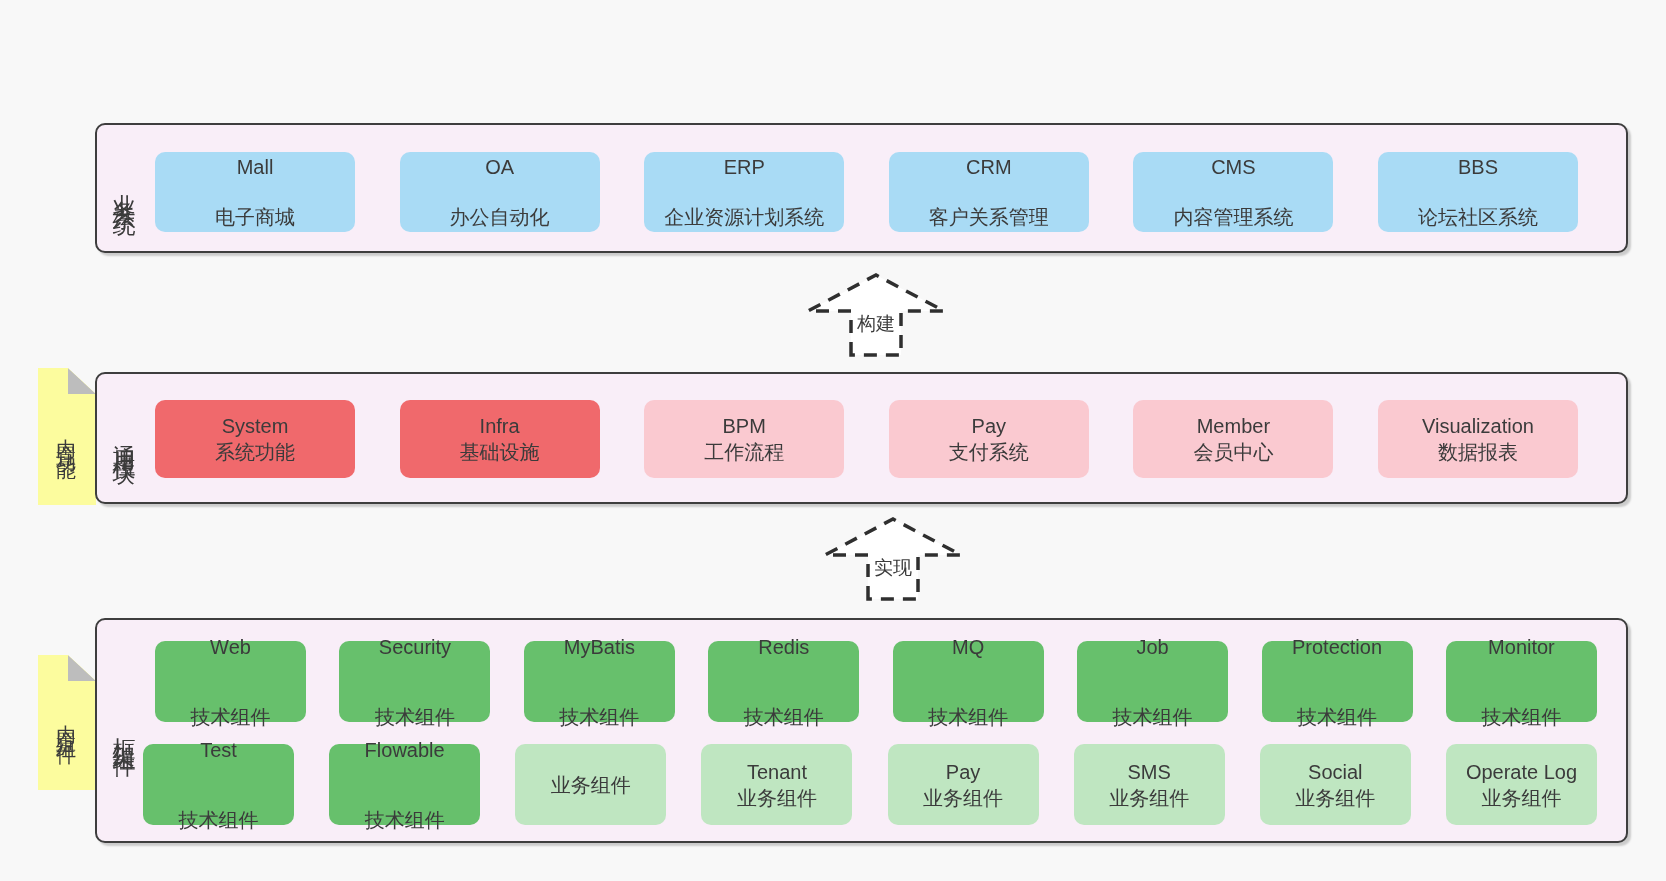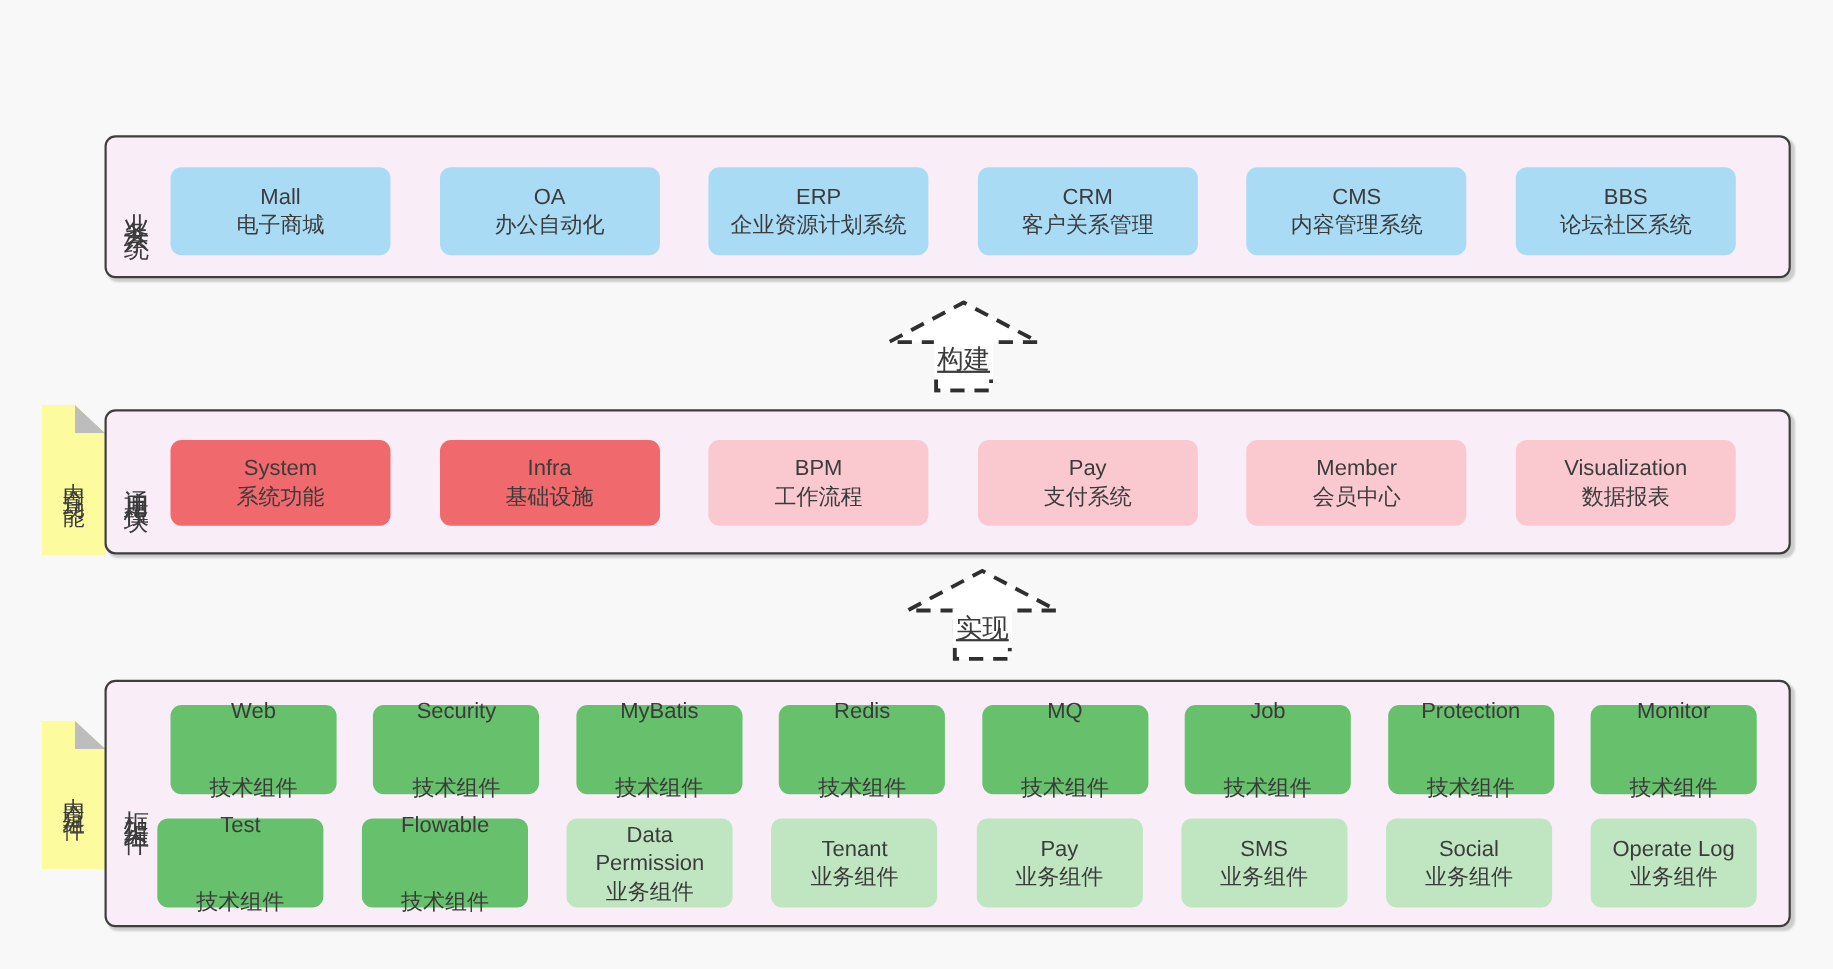--- a/index.html
+++ b/index.html
@@ -41,21 +41,21 @@
     box-sizing:border-box;border-radius:10px;
     display:flex;flex-direction:column;align-items:center;justify-content:center;
     text-align:center;font-size:20px;line-height:26px;
     color:var(--text,#3b3b3b);padding:2px 6px;
   }
   .row-business .box,.row-modules .box{width:200px;}
   .row-business .box{height:80px;}
   .row-modules .box{height:78px;}
   .row-comp1 .box,.row-comp2 .box{width:151px;height:81px;padding:2px 8px;}
 
-  .c-blue{background:var(--blue,#a9dbf5);}
+  .c-blue{background:var(--blue,#a9dbf5);justify-content:space-between;}
   .c-red{background:var(--red,#f0696c);}
   .c-pink{background:var(--pink,#fac9d0);}
   .c-green{background:var(--green,#67c06c);gap:44px;}
   .c-lgreen{background:var(--light-green,#bfe6c1);}
 
   
   .note{
     position:absolute;left:38px;width:58px;z-index:1;
     background:var(--note-yellow,#fcfc9e);
     clip-path:polygon(0 0, calc(100% - 28px) 0, 100% 26px, 100% 100%, 0 100%);
@@ -79,23 +79,22 @@
   .arrow path{
     fill:#ffffff;
     stroke:var(--arrow-stroke,#2f2f2f);
     stroke-width:3.5;stroke-dasharray:13 9;
   }
   #arrow-build{left:806px;top:273px;}
   #arrow-implement{left:823px;top:517px;text-align:right;}
   .arrow-label{
     position:absolute;top:36px;left:50%;transform:translateX(-50%);
     background:var(--arrow-label-bg,#ffffff);
-    font-size:24px;padding:2px 3px;white-space:nowrap;
+    font-size:19px;padding:2px 3px;white-space:nowrap;
     color:var(--text,#3b3b3b);
-    text-decoration:underline;
   }
 </style>
 </head>
 <body>
 
 <div class="canvas">
 
   <div class="note" id="note-modules">
     <span class="note-text">内置功能</span>
   </div>
@@ -222,21 +221,20 @@
     <div class="row row-comp2">
       <div class="box c-green">
         <span>Test</span>
         <span>技术组件</span>
       </div>
       <div class="box c-green">
         <span>Flowable</span>
         <span>技术组件</span>
       </div>
       <div class="box c-lgreen">
-        <span>Data Permission</span>
         <span>业务组件</span>
       </div>
       <div class="box c-lgreen">
         <span>Tenant</span>
         <span>业务组件</span>
       </div>
       <div class="box c-lgreen">
         <span>Pay</span>
         <span>业务组件</span>
       </div>

